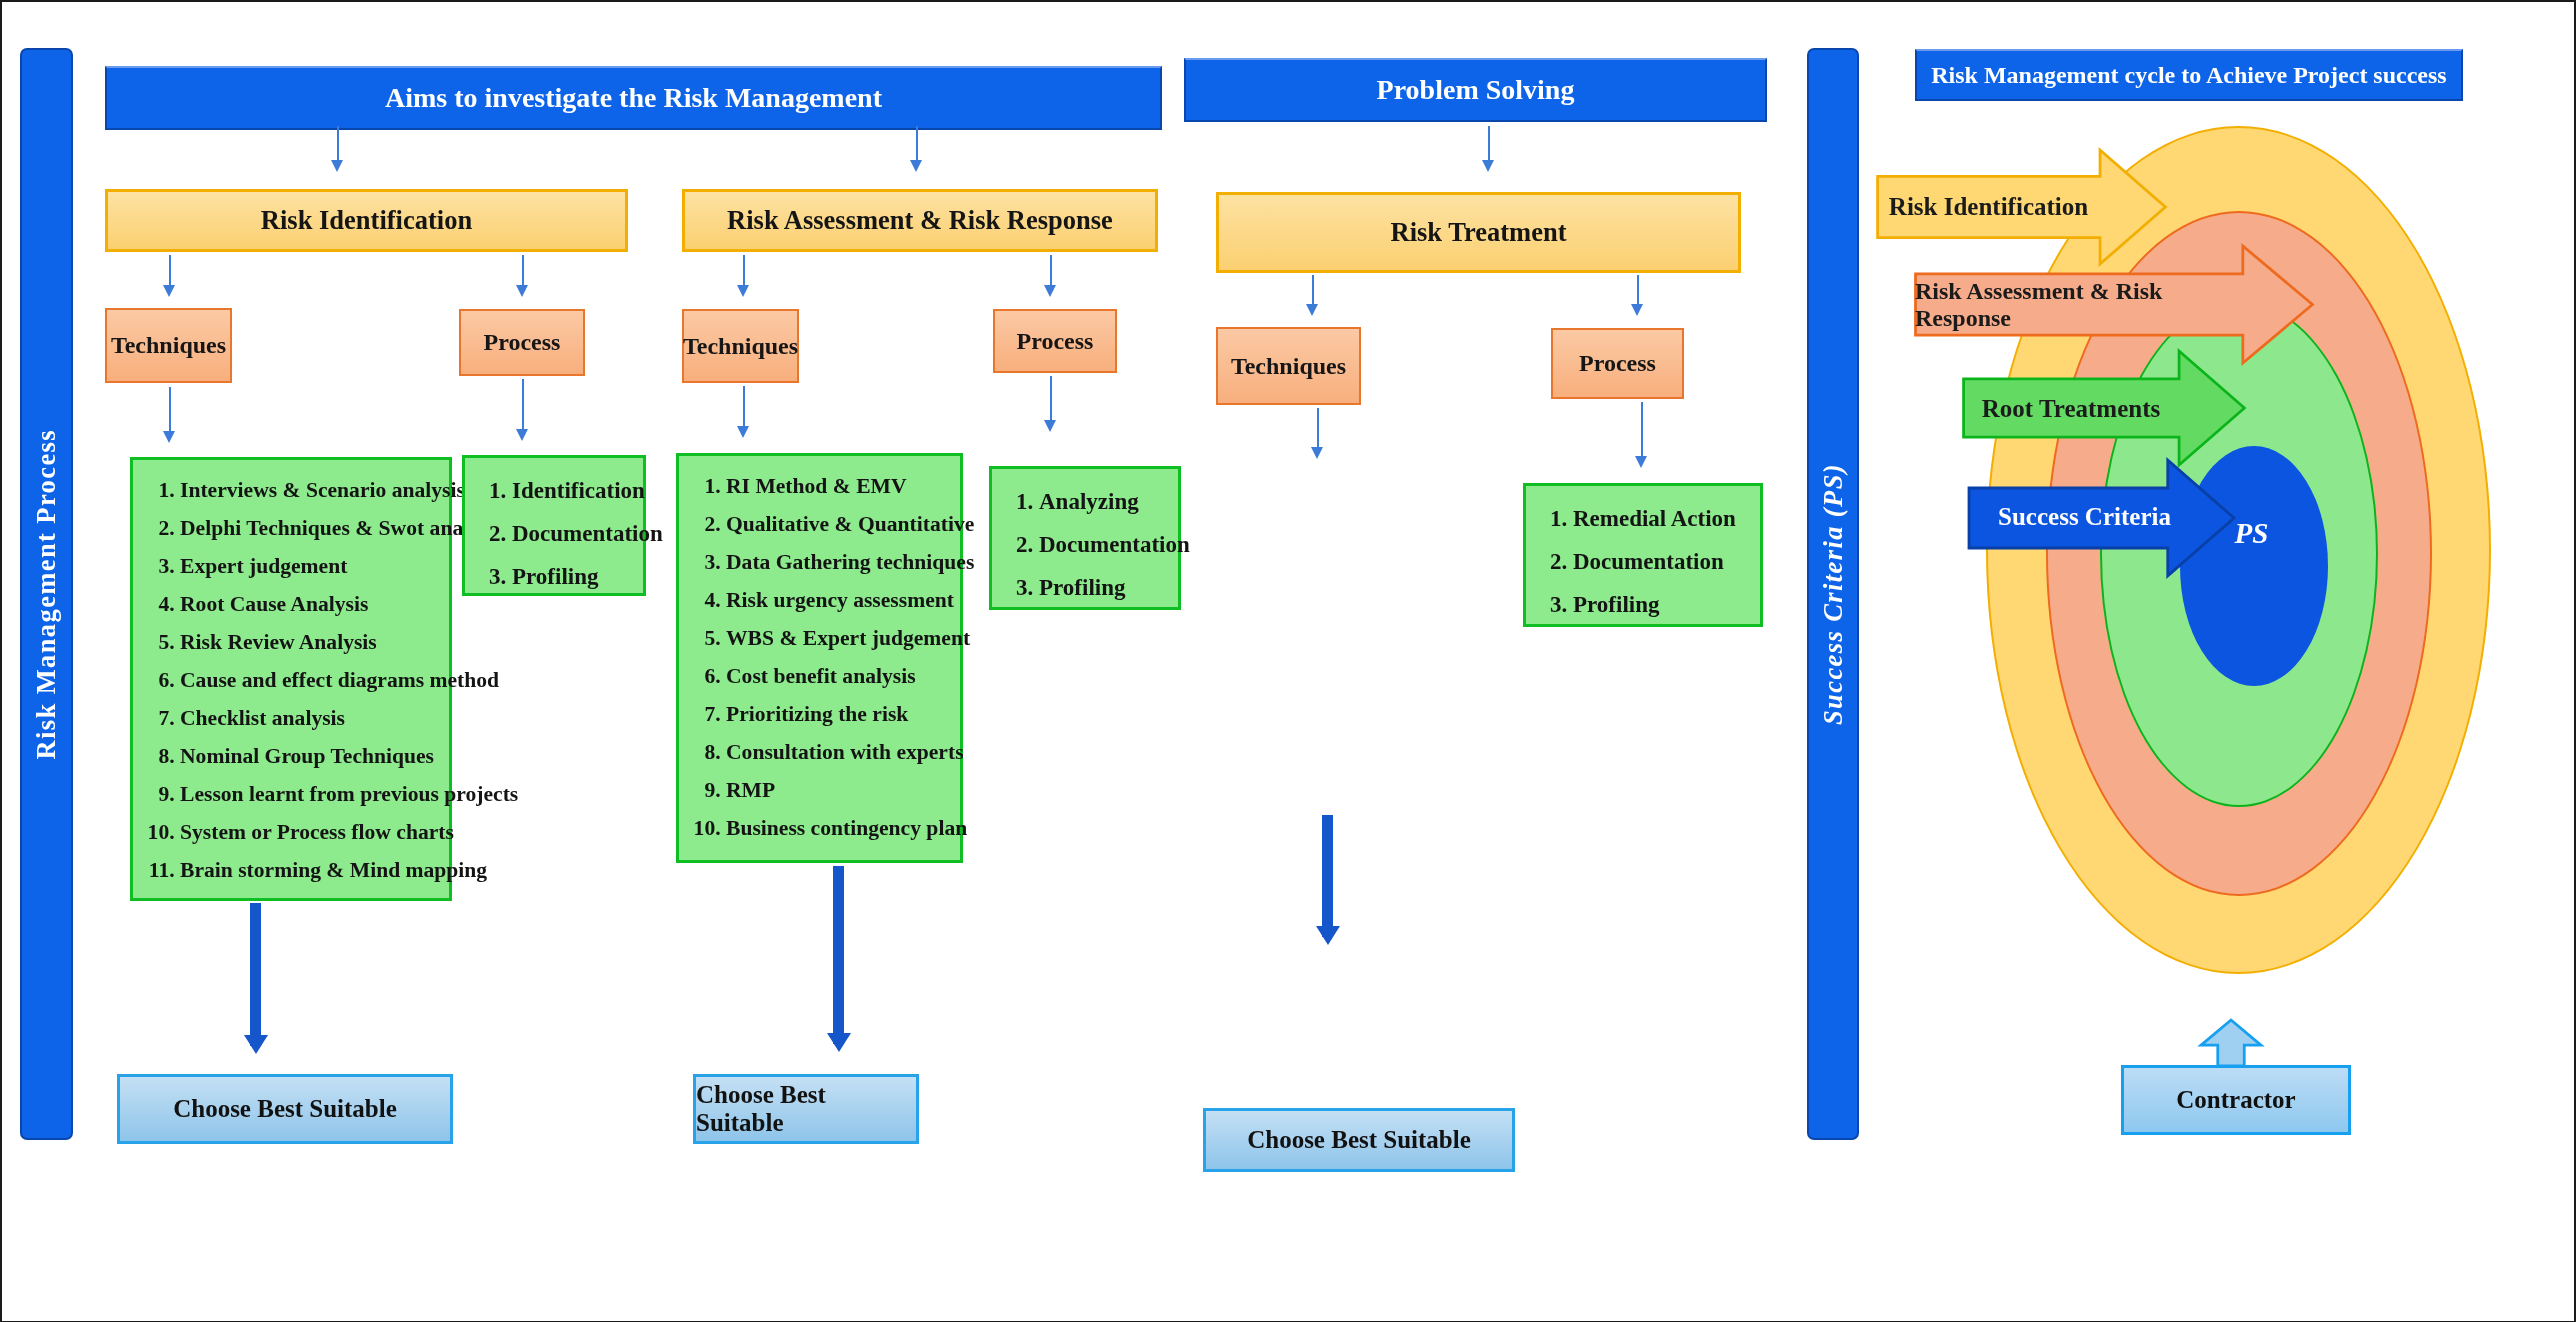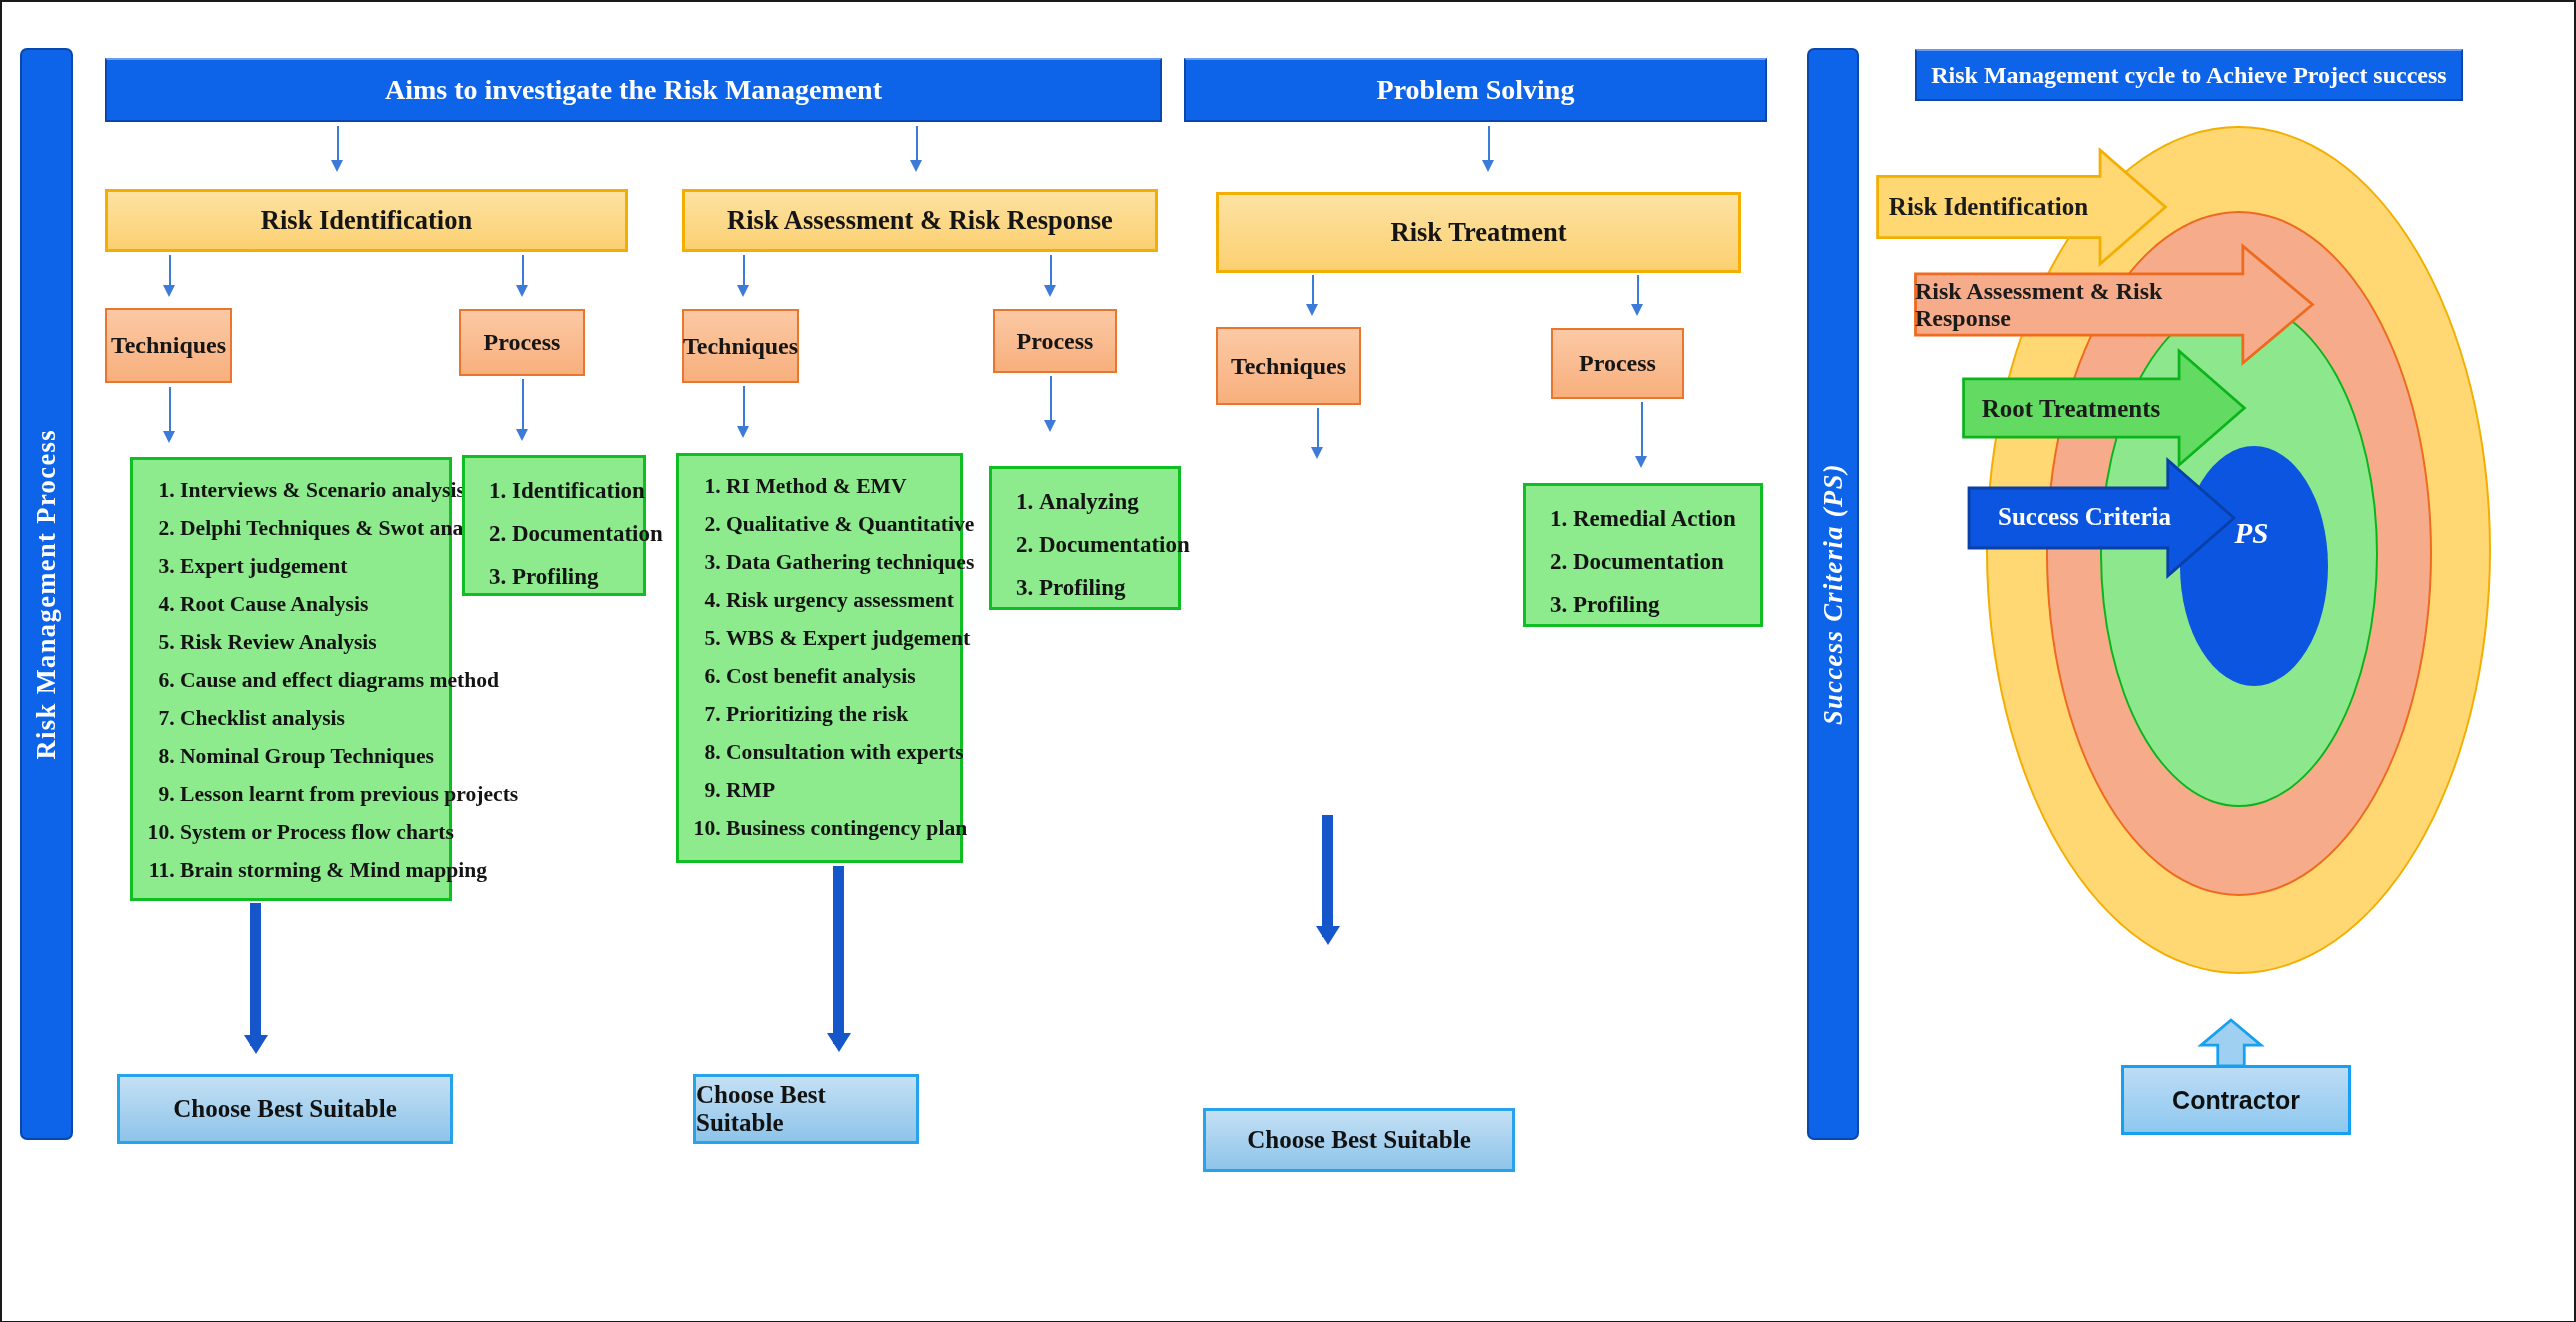--- a/index.html
+++ b/index.html
@@ -40,34 +40,34 @@
   .tarrow::after{content:"";position:absolute;bottom:-19.5px;left:-17.4px;width:0;height:0;border:12px solid transparent;border-top:19.5px solid #1557cb;}
 
   
   .ring{position:absolute;border-radius:50%;box-sizing:border-box;}
 
   
   .blabel{position:absolute;display:flex;align-items:center;justify-content:center;font-weight:bold;color:#1b1b1b;}
 
   .ps{position:absolute;color:#ffffff;font-weight:bold;font-style:italic;font-size:29px;text-align:center;}
 
-  .contractor{position:absolute;background:linear-gradient(#bcdcf5,#8ec8ef);border:3.5px solid #18a0f0;box-sizing:border-box;display:flex;align-items:center;justify-content:center;font-family:Liberation Sans, sans-serif;font-weight:bold;font-size:25px;color:#101010;}
+  .contractor{position:absolute;background:linear-gradient(#bcdcf5,#8ec8ef);border:3.5px solid #18a0f0;box-sizing:border-box;display:flex;align-items:center;justify-content:center;font-family:Liberation Serif, serif;font-weight:bold;font-size:25px;color:#101010;}
 
   svg{position:absolute;overflow:visible;}
 </style>
 </head>
 <body>
 
 <div class="canvas">
 
   <div class="vbar" style="left:18px;top:46px;width:53px;height:1092px;">
     <span class="vtext">Risk Management Process</span>
   </div>
 
-  <div class="bluehdr" style="left:103px;top:56px;width:1057px;height:64px;">Aims to investigate the Risk Management</div>
+  <div class="bluehdr" style="left:103px;top:64px;width:1057px;height:64px;">Aims to investigate the Risk Management</div>
   <div class="bluehdr" style="left:1182px;top:56px;width:583px;height:64px;text-align:center;">Problem Solving</div>
   <div class="bluehdr small" style="left:1913px;top:47px;width:548px;height:52px;">Risk Management cycle to Achieve Project success</div>
 
   <div class="varrow" style="left:335px;top:124px;height:40px;"></div>
   <div class="varrow" style="left:914px;top:124px;height:40px;"></div>
   <div class="varrow" style="left:1486px;top:124px;height:40px;"></div>
 
   <div class="stage" style="left:103px;top:187px;width:523px;height:63px;">Risk Identification</div>
   <div class="stage" style="left:680px;top:187px;width:476px;height:63px;">Risk Assessment &amp; Risk Response</div>
   <div class="stage" style="left:1214px;top:190px;width:525px;height:81px;">Risk Treatment</div>

